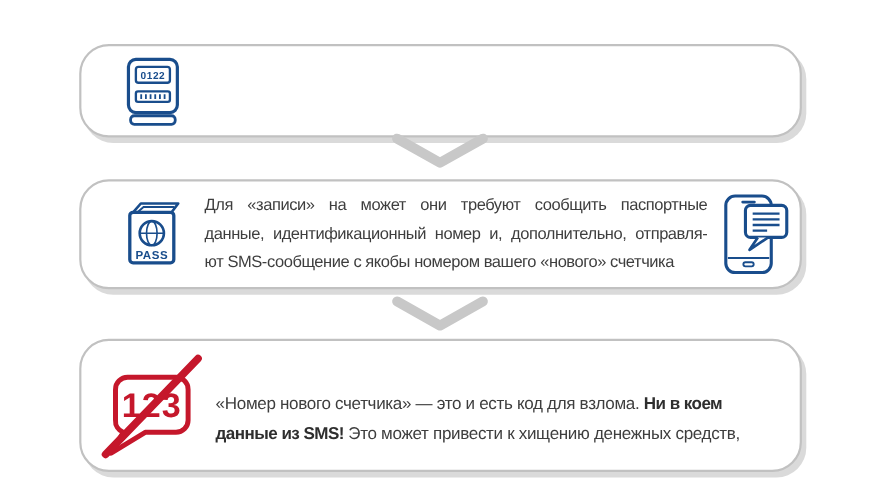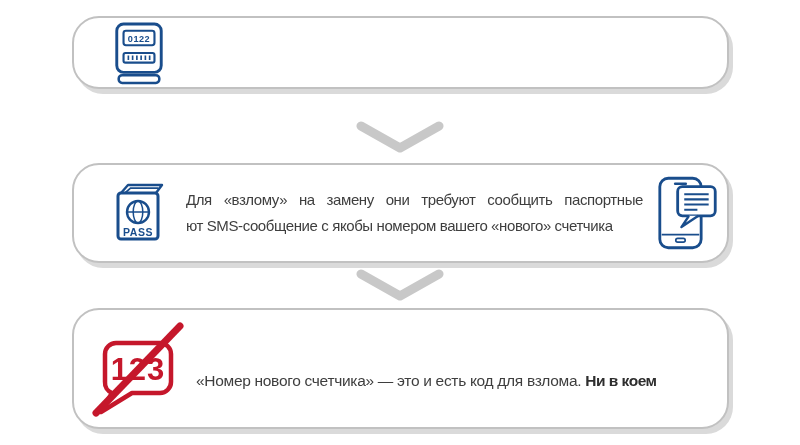--- a/index.html
+++ b/index.html
@@ -6,21 +6,21 @@
   .canvas{
     position:relative;width:800px;height:445px;background:#ffffff;overflow:hidden;
     font-family:"Liberation Sans","DejaVu Sans",sans-serif;color:#3e3e3e;
   }
   .card{
     position:absolute;left:72px;width:657px;box-sizing:border-box;
     background:#ffffff;border:2px solid #c1c1c1;border-radius:27px;
     box-shadow:4px 5px 0 #dadada;
     display:flex;align-items:center;
   }
-  .card1{top:16px;height:73px;padding:0 14px 0 36px;}
+  .card1{top:40px;height:85px;padding:0 14px 0 36px;}
   .card2{top:163px;height:100px;padding:0 8px 0 36px;}
   .card3{top:308px;height:121px;padding:0 10px 0 14px;}
   .icon{flex:0 0 auto;display:flex;align-items:center;justify-content:center;}
   .icon svg{display:block;}
   .txt{flex:1 1 auto;min-width:0;}
   .ln{white-space:nowrap;}
   .card1 .ln{font-size:15.5px;line-height:27px;letter-spacing:-0.3px;}
   .card2 .txt{margin-left:18px;margin-right:14px;}
   .card2 .ln{font-size:15px;line-height:26px;letter-spacing:-0.4px;text-align:justify;text-align-last:justify;}
   .card2 .ln.last{text-align-last:left;}
@@ -64,21 +64,22 @@
         <path d="M11 12 L18 4 L52 4 L46 12" stroke-width="2.4" stroke-linejoin="round"></path>
         <path d="M15 12 L20.5 7.2 L48.5 7.2" stroke-width="1.7"></path>
         <rect x="8" y="12" width="40" height="46" rx="3" stroke-width="3"></rect>
         <circle cx="28" cy="31" r="11" stroke-width="2.4"></circle>
         <ellipse cx="28" cy="31" rx="4.8" ry="11" stroke-width="1.5"></ellipse>
         <path d="M17.2 31 h21.6" stroke-width="1.5"></path>
         <text x="28" y="54.5" text-anchor="middle" font-size="10.5" font-weight="bold" fill="#194d8c" stroke="none" letter-spacing="0.5" font-family="Liberation Sans, sans-serif">PASS</text>
       </svg>
     </span>
     <div class="txt">
-      <div class="ln">Для «взлому» на замену они требуют сообщить паспортные</div>
+      <div class="ln">Для «записи» на может они требуют сообщить паспортные</div>
+      <div class="ln">данные, идентификационный номер и, дополнительно, отправля-</div>
       <div class="ln last">ют SMS-сообщение с якобы номером вашего «нового» счетчика</div>
     </div>
     <span class="icon">
       <svg width="62" height="76" viewBox="0 0 66 80" fill="none" stroke="#194d8c">
         <rect x="3" y="3" width="44" height="74" rx="9" stroke-width="3"></rect>
         <rect x="18" y="7.5" width="14" height="2.6" rx="1.3" fill="#194d8c" stroke="none"></rect>
         <path d="M5 63 h40" stroke-width="2"></path>
         <rect x="20" y="67" width="10" height="4" rx="2" stroke-width="1.8"></rect>
         <rect x="22" y="12" width="40" height="31" rx="5" fill="#ffffff" stroke-width="3"></rect>
         <path d="M34 43 L26 55 L44 43" fill="#ffffff" stroke-width="2.6" stroke-linejoin="round"></path>
@@ -96,16 +97,17 @@
   <section class="card card3">
     <span class="icon">
       <svg width="100" height="102" viewBox="0 0 100 102" fill="none" stroke="#c5172b">
         <path d="M28,25 H72 A11,11 0 0 1 83,36 V64 A11,11 0 0 1 72,75 H44 L13,94 L24,75 A11,11 0 0 1 17,64 V36 A11,11 0 0 1 28,25 Z" fill="#ffffff" stroke-width="4.5" stroke-linejoin="round"></path>
         <text x="50" y="61.5" text-anchor="middle" font-size="31" font-weight="bold" fill="#c5172b" stroke="none" letter-spacing="1" font-family="Liberation Sans, sans-serif">123</text>
         <path d="M8 95 L92 8" stroke-width="7" stroke-linecap="round"></path>
       </svg>
     </span>
     <div class="txt">
       <div class="ln"><span>«Номер нового счетчика» — это и есть код для взлома. </span><span class="b">Ни в коем</span></div>
+      <div class="ln"><span class="b">данные из SMS!</span><span> Это может привести к хищению денежных средств,</span></div>
     </div>
   </section>
 
 </div>
 
 </body></html>

